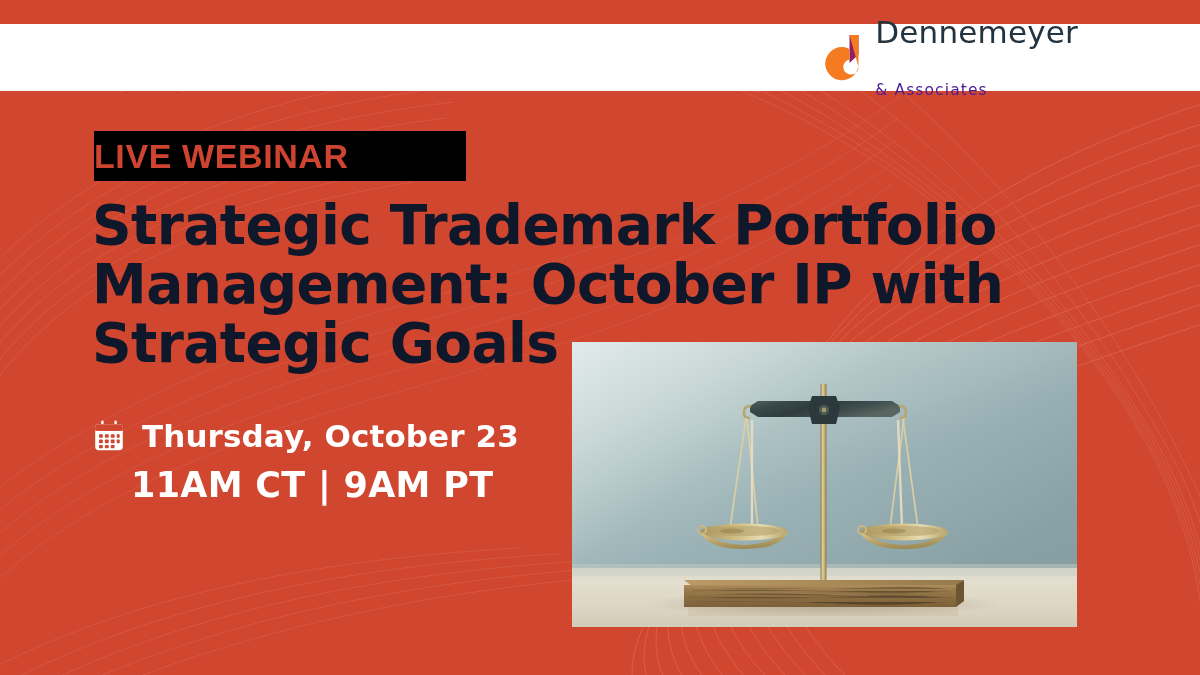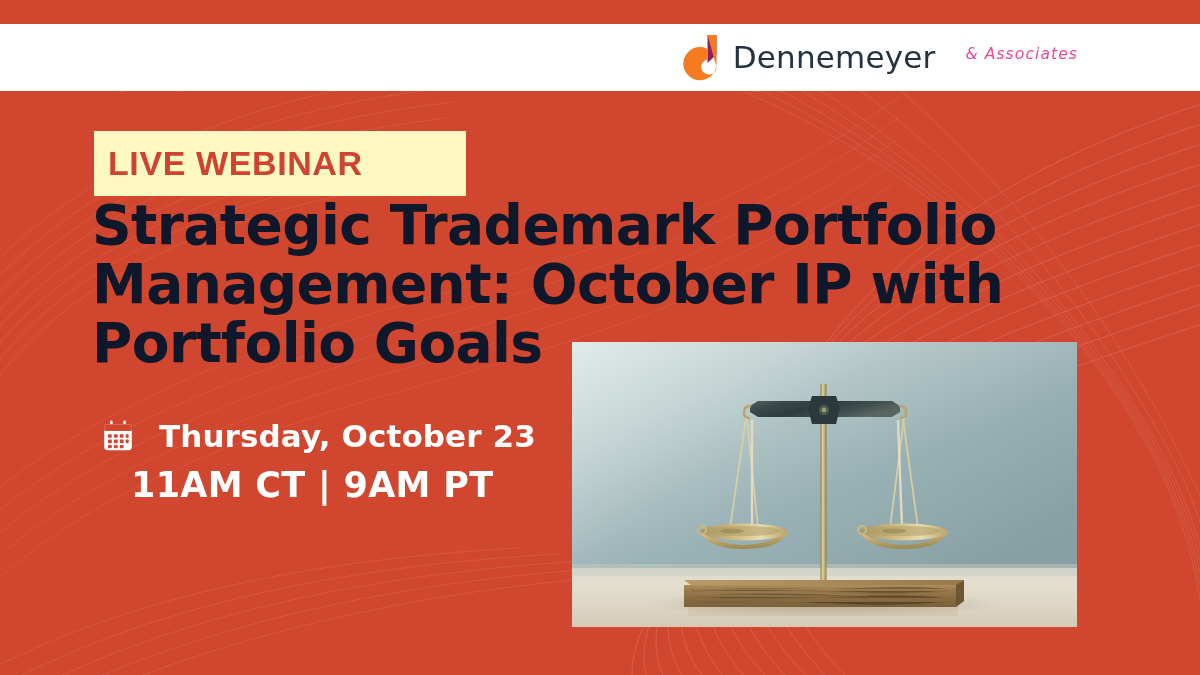--- a/index.html
+++ b/index.html
@@ -43,50 +43,48 @@
     display:flex;
     align-items:center;
     justify-content:flex-end;
     padding-right:122px;
   }
 
   .logo-lockup { display:flex; align-items:center; gap:12px; }
 
   .logo-mark { width:44px; height:50px; flex:0 0 auto; display:block; }
 
-  .logo-words { display:flex; flex-direction:row; line-height:1;gap:30px; }
+  .logo-words { display:flex; flex-direction:column; line-height:1;gap:30px; }
 
   .logo-name {
     font-size:31px;
     font-weight:400;
     letter-spacing:0.2px;
     color:#23333f;
     font-family:"DejaVu Sans", sans-serif;
   }
 
   .logo-sub {
     font-size:15.5px;
     font-weight:400;
     letter-spacing:1.1px;
-    color:#ec4899;
+    color:#4c1d95;
     margin-top:5px;
     font-family:"DejaVu Sans", sans-serif;
-    font-style:italic;
   }
 
   
   .content { position:absolute; inset:0; z-index:7; }
 
   .live-badge {
     position:absolute;
     left:94px; top:131px;
-    width:372px; height:65px;
-    background:#fef9c3;
+    width:372px; height:50px;
+    background:#000000;
     display:flex; align-items:center;
-    padding-left:14px;
   }
   .live-badge span {
     color:#cf4430;
     font-size:34px;
     font-weight:700;
     letter-spacing:0.6px;
     font-family:"Liberation Sans", sans-serif;
   }
 
   .headline {
@@ -98,22 +96,22 @@
     font-weight:700;
     line-height:59px;
     letter-spacing:-0.6px;
     font-family:"DejaVu Sans", sans-serif;
   }
   .headline .hl-line { display:block; white-space:nowrap; }
 
   
   .date-row {
     position:absolute;
-    left:101px; top:419px;
-    display:flex; align-items:center; gap:24px;
+    left:92px; top:419px;
+    display:flex; align-items:center; gap:16px;
   }
   .cal-icon { width:34px; height:34px; display:block; }
   .date-text {
     color:#ffffff;
     font-size:31px;
     font-weight:700;
     letter-spacing:0.1px;
     font-family:"DejaVu Sans", sans-serif;
     line-height:1;
   }
@@ -246,21 +244,21 @@
 
   <div class="content">
 
     <div class="live-badge">
       <span>LIVE WEBINAR</span>
     </div>
 
     <div class="headline">
       <span class="hl-line">Strategic Trademark Portfolio</span>
       <span class="hl-line">Management: October IP with</span>
-      <span class="hl-line">Portfolio Goals</span>
+      <span class="hl-line">Strategic Goals</span>
     </div>
 
     <div class="date-row">
       <svg class="cal-icon" viewBox="0 0 34 34" aria-hidden="true">
 
         <path d="M10.4,2.6 v3.4 M23.6,2.6 v3.4" stroke="#ffffff" stroke-width="2.4" stroke-linecap="round" fill="none"></path>
 
         <rect x="3.2" y="5.2" width="27.6" height="26" rx="3.4" fill="#ffffff"></rect>
 
         <rect x="3.2" y="5.2" width="27.6" height="6.6" rx="3.4" fill="#d0462f"></rect>

